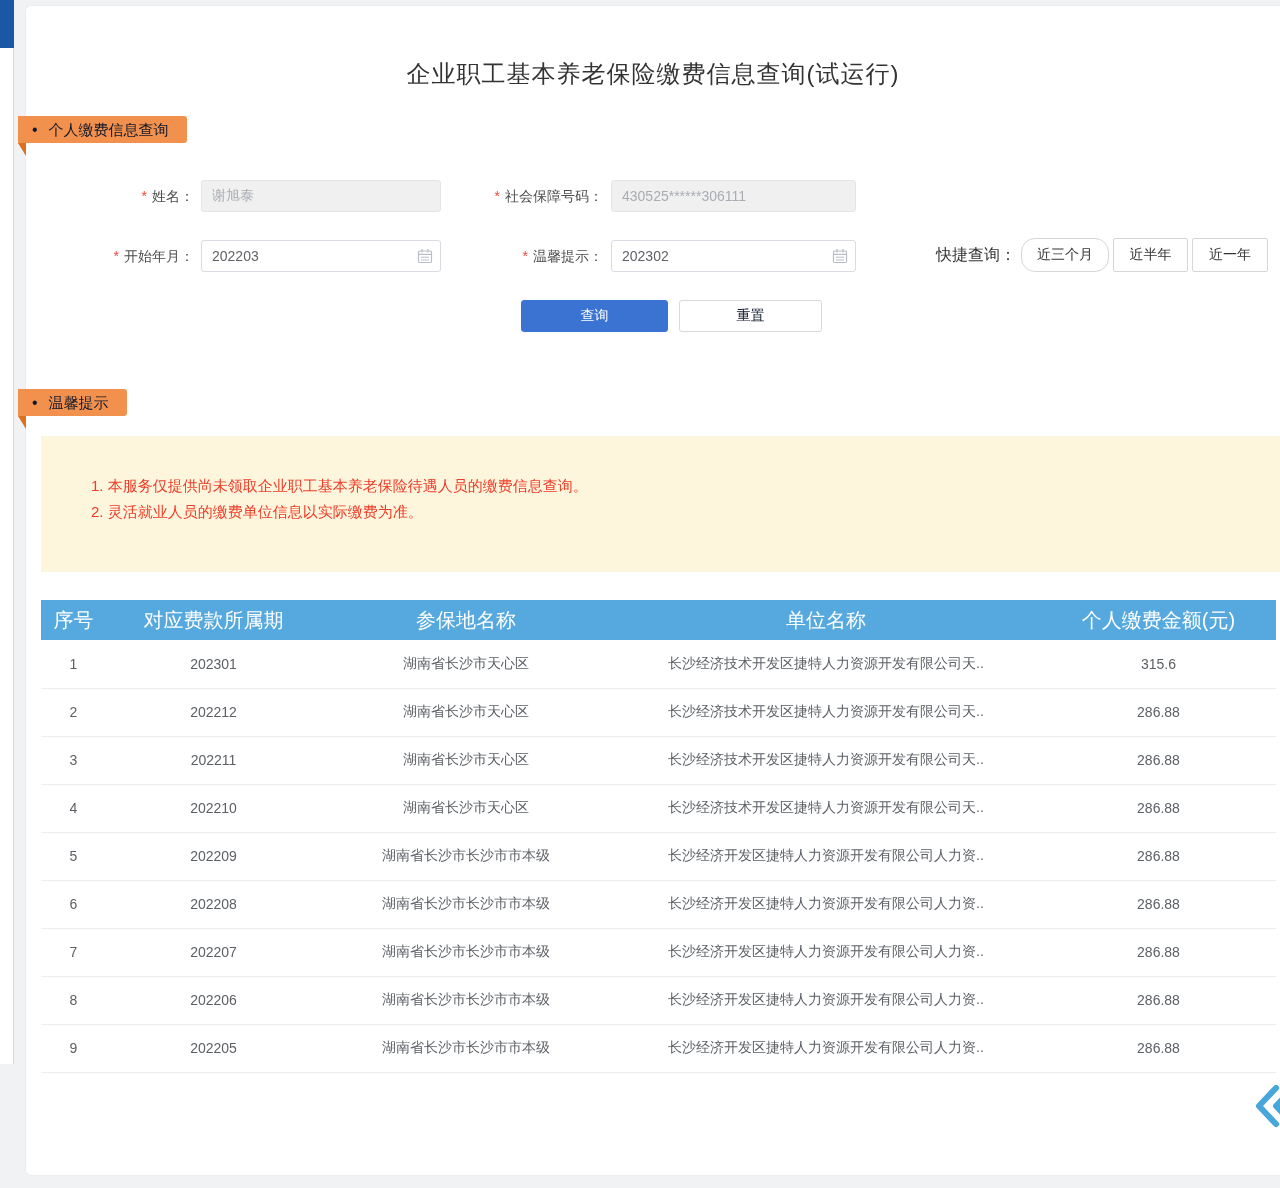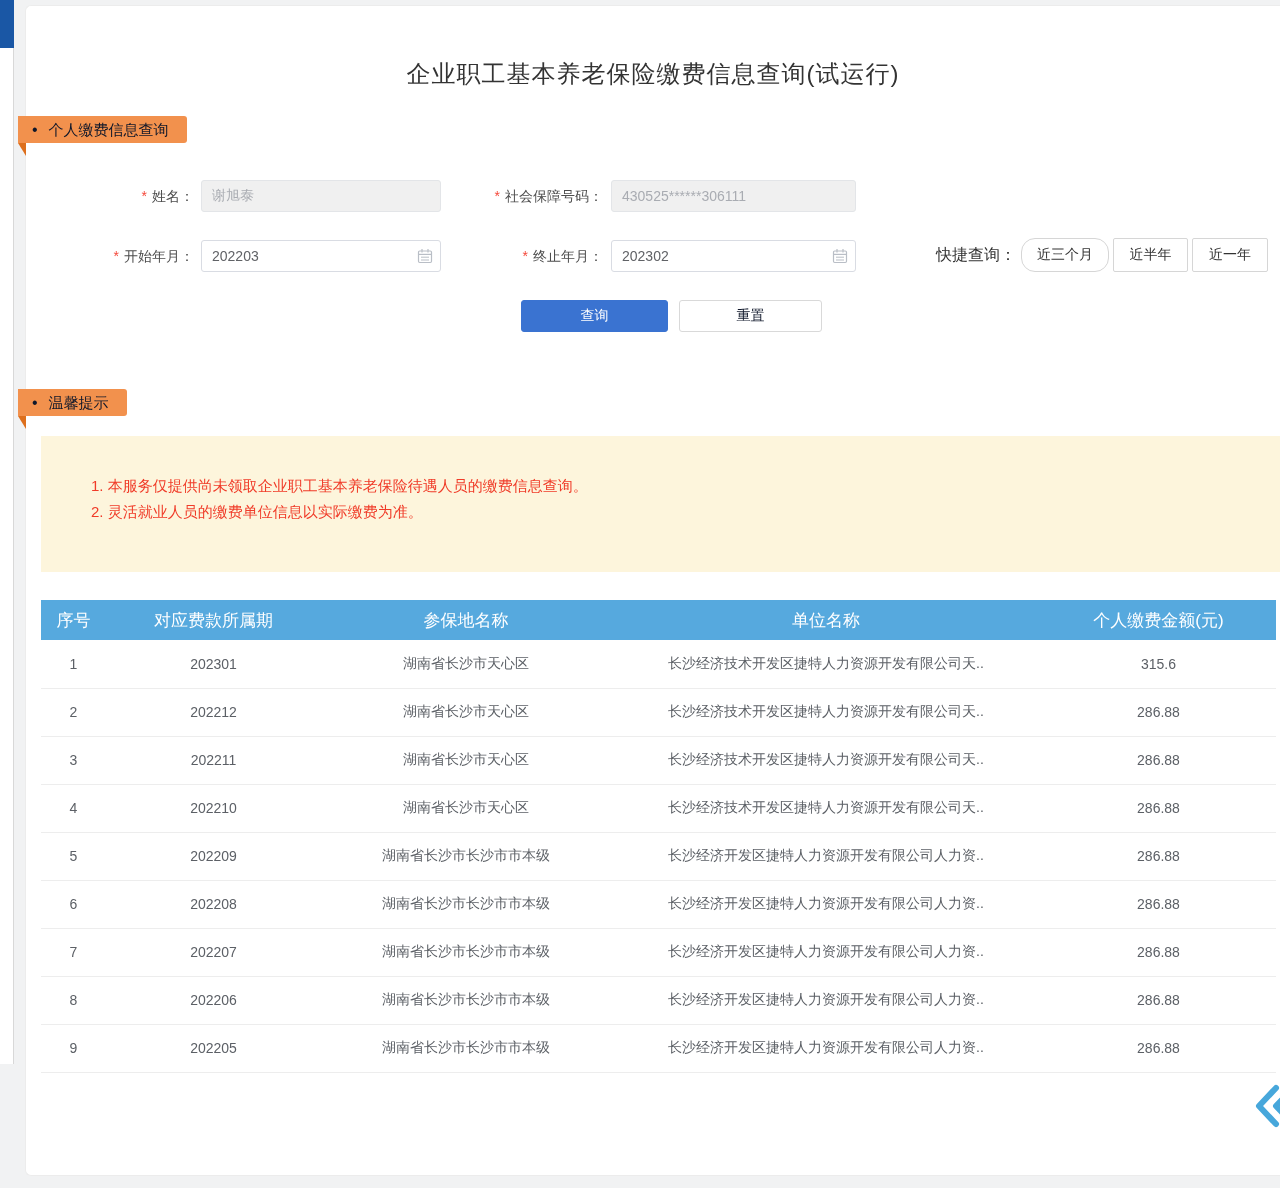--- a/index.html
+++ b/index.html
@@ -64,21 +64,21 @@
   .btn-query { left:495px; top:294px; width:147px; background:#3a73d1; border:1px solid #3a73d1; color:#fff; }
   .btn-reset { left:653px; top:294px; width:143px; background:#fff; border:1px solid #d9d9d9; color:#0f172a; }
 
   
   .notice { position:absolute; left:15px; top:430px; width:1240px; height:136px; background:#fdf5dc; padding:37px 20px 0 50px; }
   .notice-line { font-size:15px; color:#f03b28; line-height:26px; }
 
   
   .tbl { position:absolute; left:15px; top:594px; width:1235px; border-collapse:collapse; table-layout:fixed; }
   .tbl th {
-    background:#56a9de; color:#fff; font-weight:400; font-size:17px; height:40px; text-align:center;
+    background:#56a9de; color:#fff; font-weight:400; font-size:20px; height:40px; text-align:center;
   }
   .tbl td {
     height:48px; border-bottom:1px solid #ededed; font-size:14px; color:#5c6066; text-align:center;
     overflow:hidden; white-space:nowrap;
   }
   .col-no{width:65px} .col-period{width:215px} .col-area{width:290px} .col-unit{width:430px} .col-amt{width:235px}
 
   .collapse-btn { position:absolute; left:1227px; top:1076px; width:42px; height:48px; cursor:pointer; background:none; border:none; }
 </style>
 </head>
@@ -113,21 +113,21 @@
   <svg class="cal-icon" style="left:391px;top:242px;" viewBox="0 0 16 16">
     <rect x="1.5" y="3" width="13" height="11.5" rx="1.2" fill="none" stroke="#b9bec6" stroke-width="1.2"></rect>
     <line x1="1.5" y1="6.4" x2="14.5" y2="6.4" stroke="#b9bec6" stroke-width="1.2"></line>
     <line x1="5" y1="1" x2="5" y2="4.4" stroke="#b9bec6" stroke-width="1.2"></line>
     <line x1="11" y1="1" x2="11" y2="4.4" stroke="#b9bec6" stroke-width="1.2"></line>
     <line x1="4" y1="9.2" x2="12" y2="9.2" stroke="#b9bec6" stroke-width="1"></line>
     <line x1="4" y1="12" x2="12" y2="12" stroke="#b9bec6" stroke-width="1"></line>
   </svg>
 
   <div class="f-label" style="left:380px;top:234px;width:197px;">
-    <span class="req">*</span><span>终止年月：</span>
+    <span class="req">*</span><span>温馨提示：</span>
   </div>
   <input class="inp date" style="left: 585px; top: 234px; width: 245px;" value="202302">
   <svg class="cal-icon" style="left:806px;top:242px;" viewBox="0 0 16 16">
     <rect x="1.5" y="3" width="13" height="11.5" rx="1.2" fill="none" stroke="#b9bec6" stroke-width="1.2"></rect>
     <line x1="1.5" y1="6.4" x2="14.5" y2="6.4" stroke="#b9bec6" stroke-width="1.2"></line>
     <line x1="5" y1="1" x2="5" y2="4.4" stroke="#b9bec6" stroke-width="1.2"></line>
     <line x1="11" y1="1" x2="11" y2="4.4" stroke="#b9bec6" stroke-width="1.2"></line>
     <line x1="4" y1="9.2" x2="12" y2="9.2" stroke="#b9bec6" stroke-width="1"></line>
     <line x1="4" y1="12" x2="12" y2="12" stroke="#b9bec6" stroke-width="1"></line>
   </svg>

